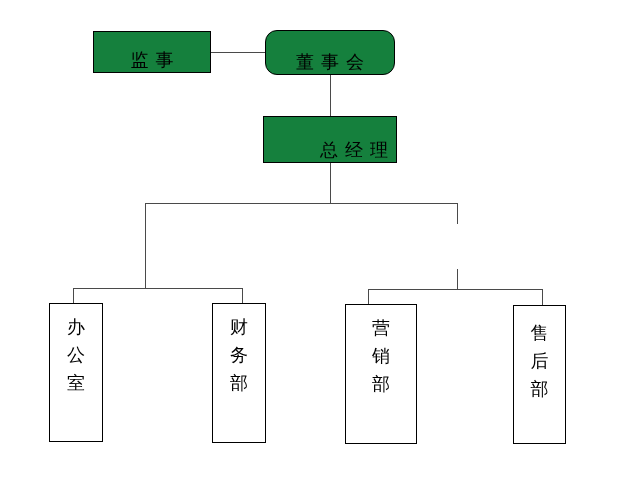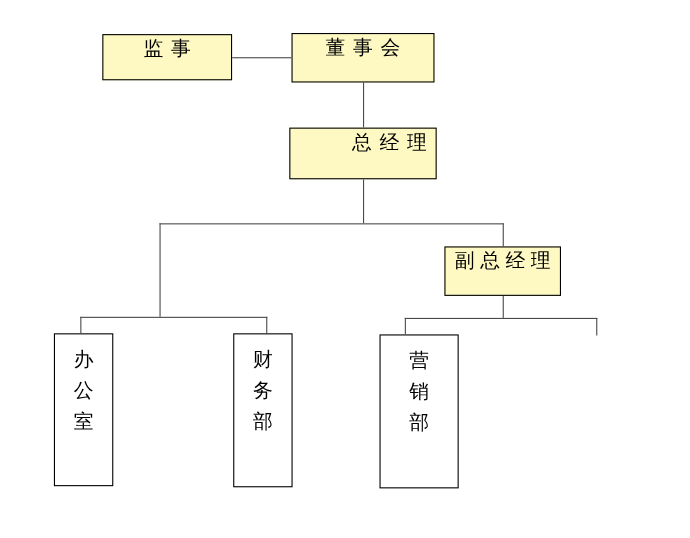--- a/index.html
+++ b/index.html
@@ -12,24 +12,24 @@
     width: 627px;
     height: 489px;
     background: #ffffff;
     overflow: hidden;
     font-family: "Liberation Serif", "DejaVu Serif", serif;
     color: #000000;
   }
   .node {
     position: absolute;
     border: 1px solid #000000;
-    background: #fef9c3;
+    background: #15803d;
     box-sizing: border-box;
     display: flex;
-    align-items: flex-start;
+    align-items: flex-end;
     justify-content: center;
   }
   .label-h {
     font-size: 18px;
     letter-spacing: 7px;
     margin-right: -7px;
     white-space: nowrap;
   }
   .node-v {
     position: absolute;
@@ -71,38 +71,38 @@
   <div class="line v" style="left:242px; top:288px; height:15px;"></div>
   <div class="line v" style="left:457px; top:269px; height:20px;"></div>
   <div class="line h" style="left:368px; top:289px; width:175px;"></div>
   <div class="line v" style="left:368px; top:289px; height:15px;"></div>
   <div class="line v" style="left:542px; top:289px; height:16px;"></div>
 
   <div class="node" style="left:93px; top:31px; width:118px; height:42px;">
     <span class="label-h">监事</span>
   </div>
 
-  <div class="node" style="left:265px; top:30px; width:130px; height:45px;">
+  <div class="node" style="left:265px; top:30px; width:130px; height:45px;border-radius:12px;">
     <span class="label-h">董事会</span>
   </div>
 
   <div class="node" style="left:263px; top:116px; width:134px; height:47px;padding-left:48px;">
     <span class="label-h">总经理</span>
   </div>
 
-  <div class="node" style="left:404px; top:224px; width:106px; height:45px;">
-    <span class="label-h" style="letter-spacing:5px; margin-right:-5px;">副总经理</span>
-  </div>
 
   <div class="node-v" style="left:212px; top:303px; width:54px; height:140px;">
     <span class="label-v">财务部</span>
   </div>
 
   <div class="node-v" style="left:49px; top:303px; width:54px; height:139px;">
     <span class="label-v">办公室</span>
   </div>
 
   <div class="node-v" style="left:345px; top:304px; width:72px; height:140px;">
     <span class="label-v">营销部</span>
   </div>
 
+  <div class="node-v" style="left:513px; top:305px; width:53px; height:139px;">
+    <span class="label-v" style="margin-top:13px;">售后部</span>
+  </div>
 
 </div>
 
 </body></html>

